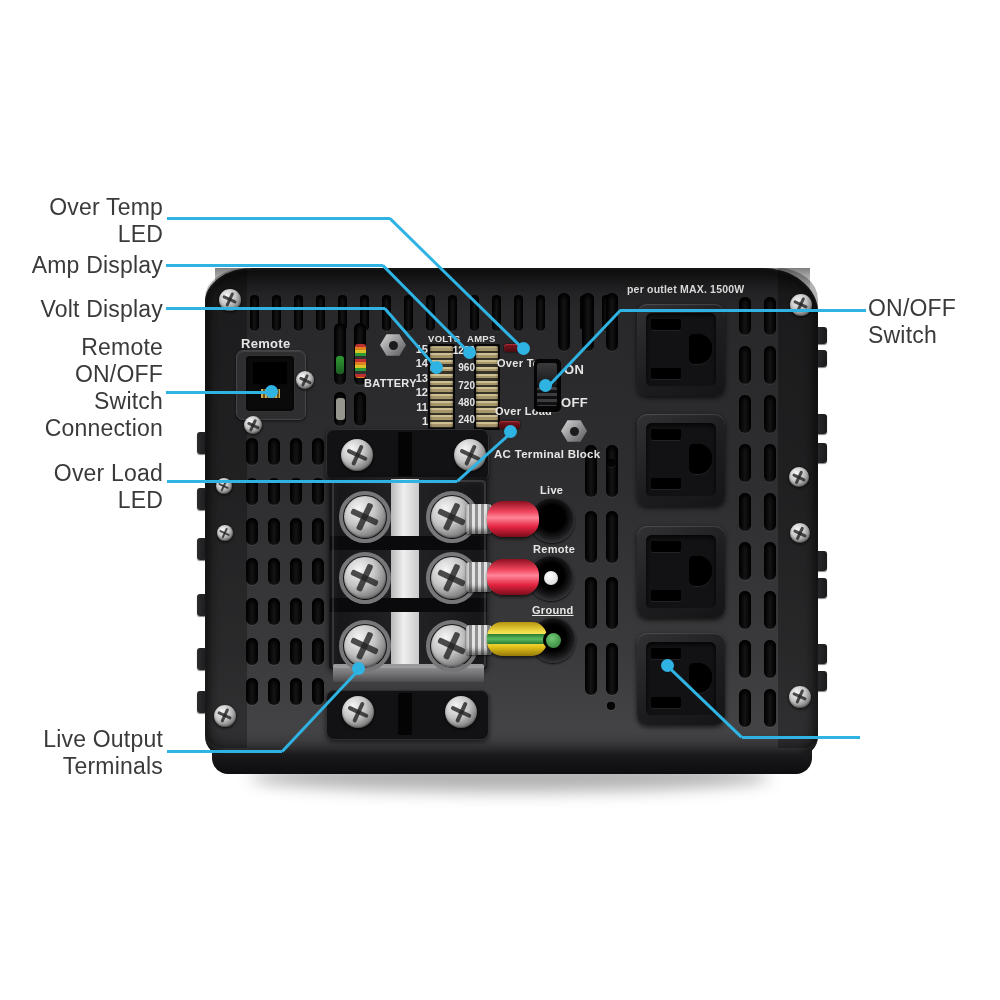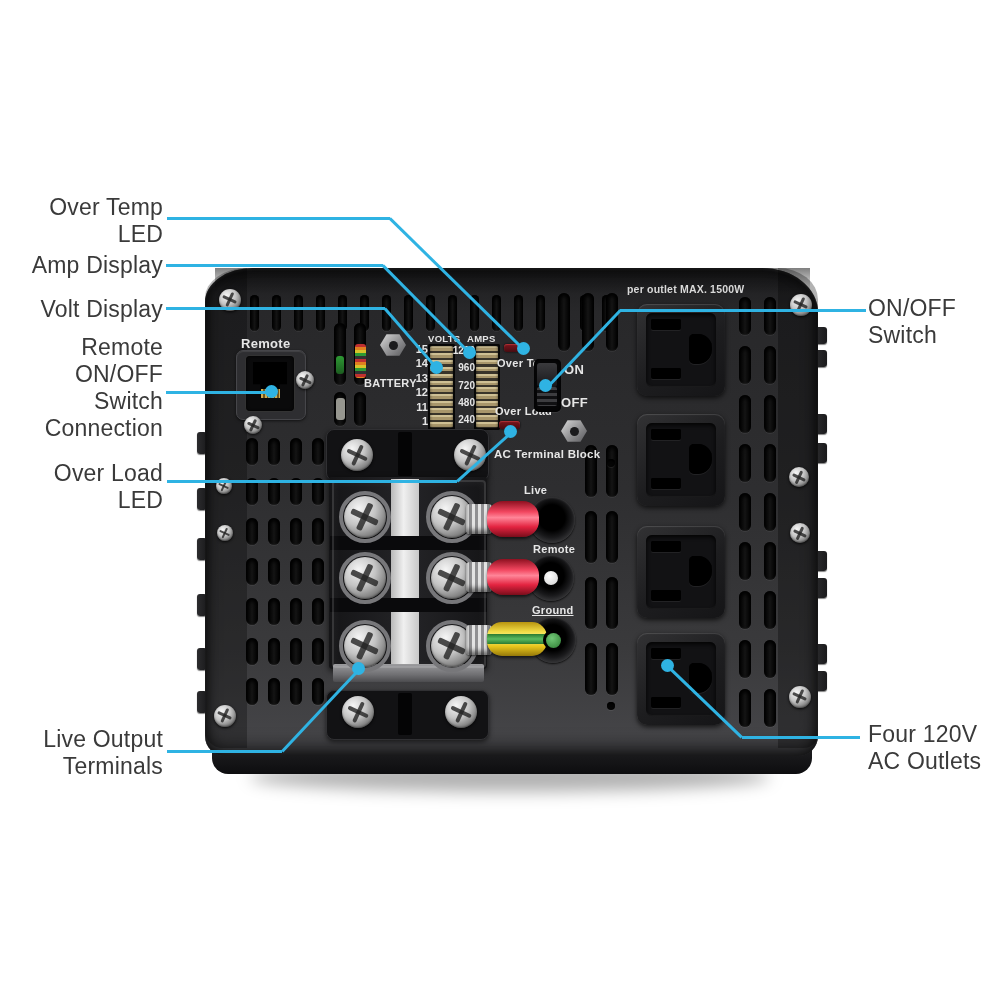--- a/index.html
+++ b/index.html
@@ -316,21 +316,21 @@
   <div class="led" style="left:499px;top:421px;width:21px;height:8px;"></div>
 
   <div class="sw-house">
     <div class="sw-paddle"></div>
     <div class="sw-ridge"></div>
   </div>
   <div class="dev-text" style="left:564px;top:362px;font-size:13px;">ON</div>
   <div class="dev-text" style="left:561px;top:395px;font-size:13px;">OFF</div>
 
   <div class="dev-text" style="left:494px;top:448px;font-size:11.5px;">AC Terminal Block</div>
-  <div class="dev-text" style="left:524px;top:484px;font-size:11px;">Live</div>
+  <div class="dev-text" style="left:540px;top:484px;font-size:11px;">Live</div>
   <div class="dev-text" style="left:533px;top:543px;font-size:11px;">Remote</div>
   <div class="dev-text" style="left:532px;top:604px;font-size:11px;text-decoration:underline;">Ground</div>
 
   <div class="port" style="left:529px;top:497px;"></div>
   <div class="port" style="left:528px;top:555px;"></div>
   <div class="port" style="left:530px;top:617px;"></div>
 
   <div class="tb" style="left:326px;top:429px;width:161px;height:50px;"></div>
   <div class="tb-notch" style="left:398px;top:432px;width:14px;height:44px;"></div>
   <div class="tb-body"></div>
@@ -403,22 +403,20 @@
   <div class="callout-label cl-right" style="top:334px;">Remote
 ON/OFF
 Switch
 Connection</div>
   <div class="callout-label cl-right" style="top:460px;">Over Load
 LED</div>
   <div class="callout-label cl-right" style="top:726px;">Live Output
 Terminals</div>
   <div class="callout-label cl-left" style="top:295px;">ON/OFF
 Switch</div>
-  <div class="callout-label cl-left" style="top:721px;">Four 120V
-AC Outlets</div>
 
   <div class="cline" style="left:167px;top:217px;width:223px;"></div>
   <div class="cline" style="left:390px;top:217px;width:188px;transform:rotate(44.4deg);"></div>
   <div class="cline" style="left:166px;top:264px;width:217px;"></div>
   <div class="cline" style="left:383px;top:264px;width:124px;transform:rotate(45.3deg);"></div>
   <div class="cline" style="left:166px;top:307px;width:219px;"></div>
   <div class="cline" style="left:385px;top:307px;width:80px;transform:rotate(49.1deg);"></div>
   <div class="cline" style="left:166px;top:391px;width:102px;"></div>
   <div class="cline" style="left:167px;top:480px;width:290px;"></div>
   <div class="cline" style="left:457px;top:480px;width:70px;transform:rotate(-42.1deg);"></div>

